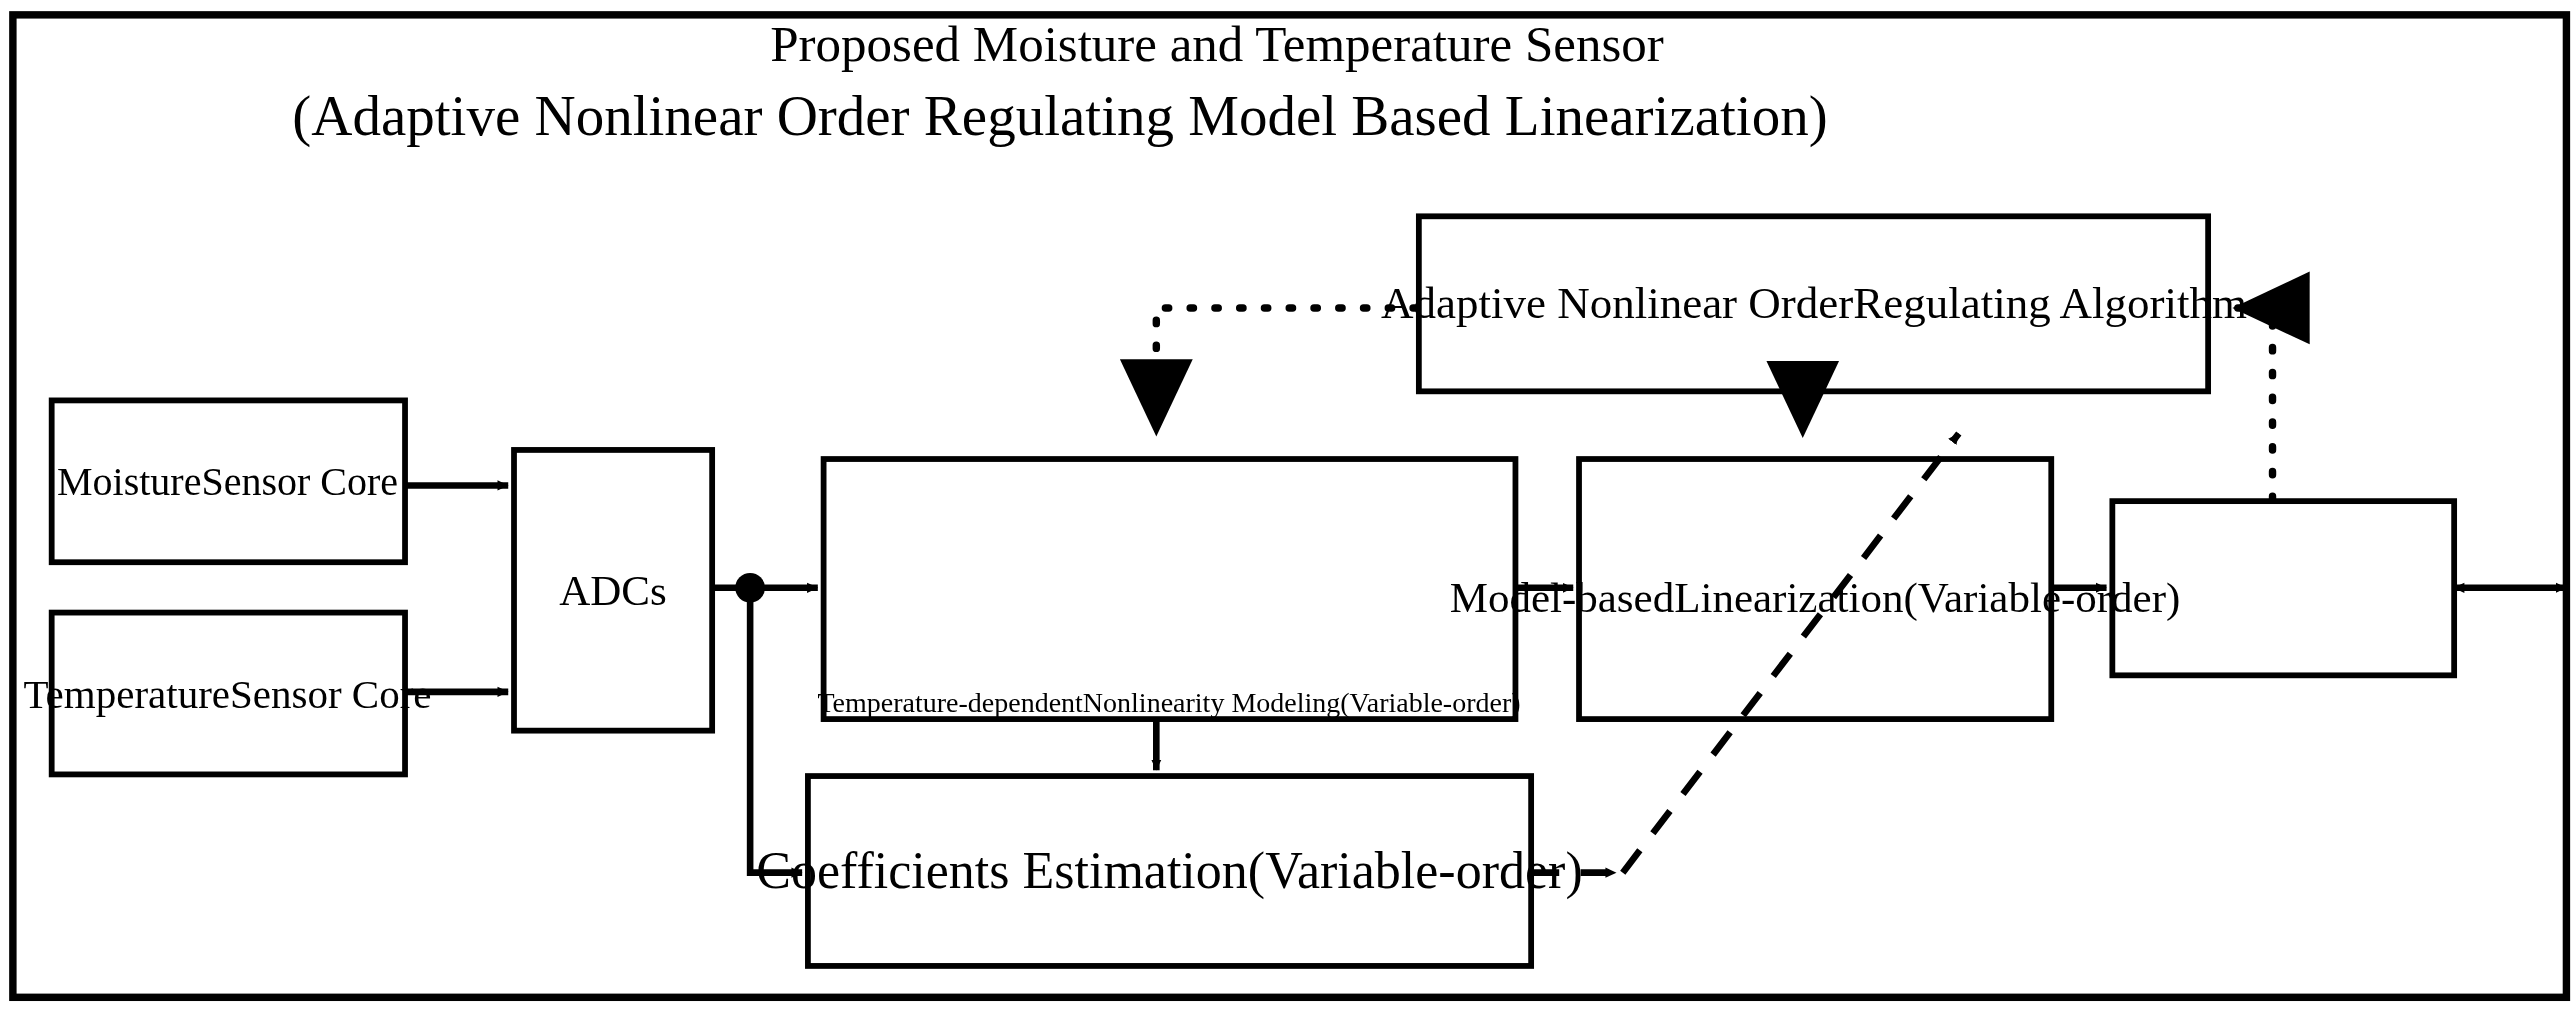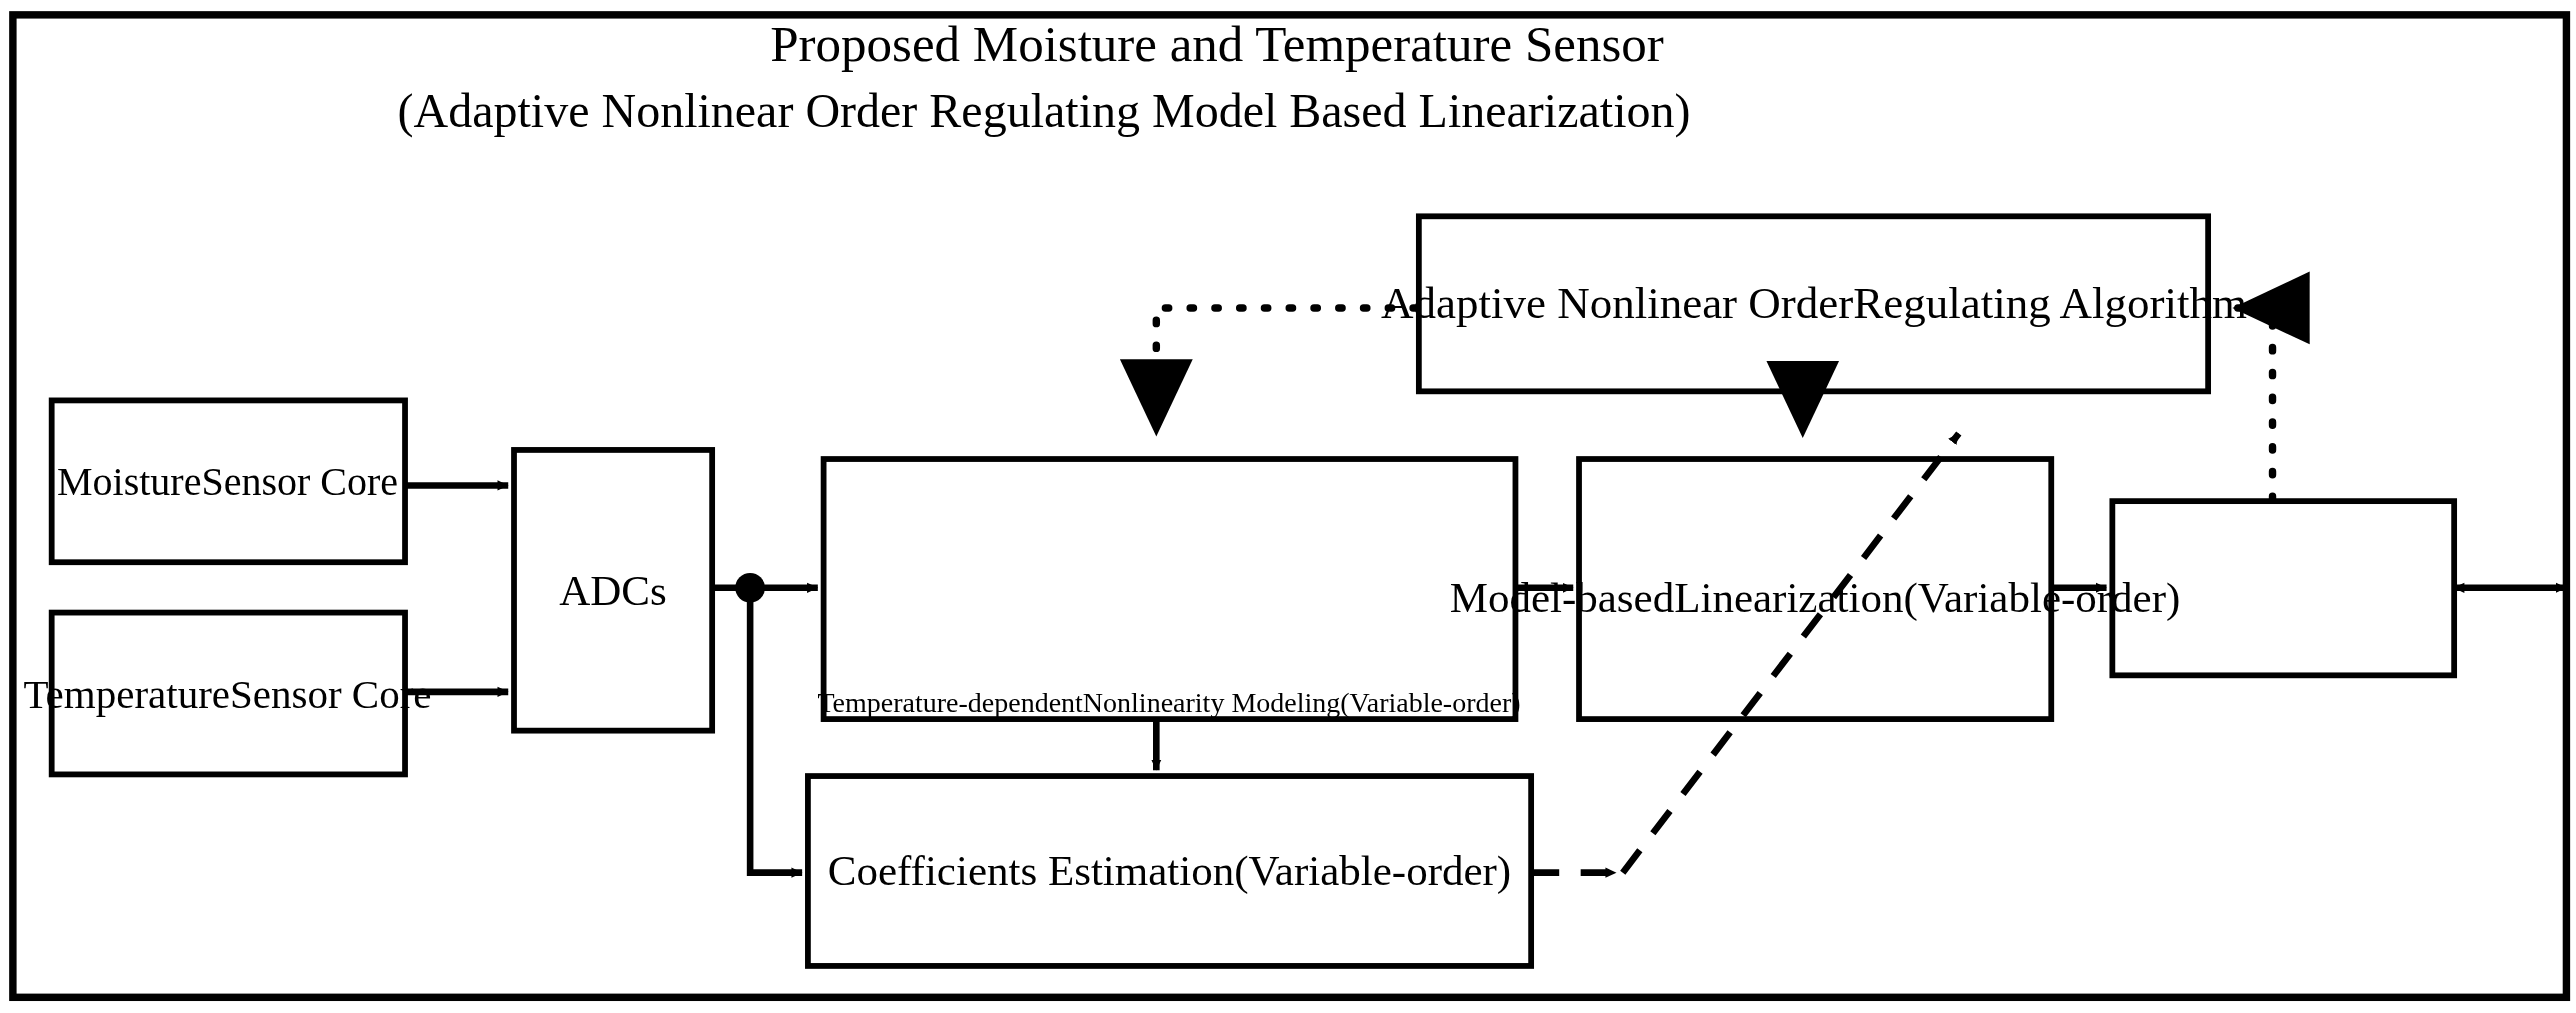--- a/index.html
+++ b/index.html
@@ -14,21 +14,21 @@
   }
   #svgroot{position:absolute;left:0;top:0;width:2576px;height:1013px;}
   .ttl{
     position:absolute;
     text-align:center;
     white-space:nowrap;
     color:#000;
     line-height:1.02;
   }
   #title-line-1{left:0;top:18px;width:2376px;font-size:51px;margin-left:29px;}
-  #title-line-2{left:0;top:87px;width:2088px;font-size:48px;}
+  #title-line-2{left:0;top:87px;width:2088px;font-size:57px;padding-left:16px;}
   .node-label{
     position:absolute;
     display:flex;
     flex-direction:row;
     align-items:center;
     justify-content:center;
     text-align:center;
     color:#000;
     pointer-events:none;
   }
@@ -108,21 +108,21 @@
   <div class="node-label" style="left:514px;top:450px;width:198px;height:281px;font-size:43px;">
     <span>ADCs</span>
   </div>
 
   <div class="node-label" style="left:823px;top:459px;width:692px;height:260px;font-size:28px;align-items:flex-end;">
     <span>Temperature-dependent</span>
     <span>Nonlinearity Modeling</span>
     <span>(Variable-order)</span>
   </div>
 
-  <div class="node-label" style="left:808px;top:776px;width:723px;height:190px;font-size:43px;">
+  <div class="node-label" style="left:808px;top:776px;width:723px;height:190px;font-size:52px;">
     <span>Coefficients Estimation</span>
     <span>(Variable-order)</span>
   </div>
 
   <div class="node-label" style="left:1579px;top:468px;width:472px;height:260px;font-size:43px;">
     <span>Model-based</span>
     <span>Linearization</span>
     <span>(Variable-order)</span>
   </div>
 

